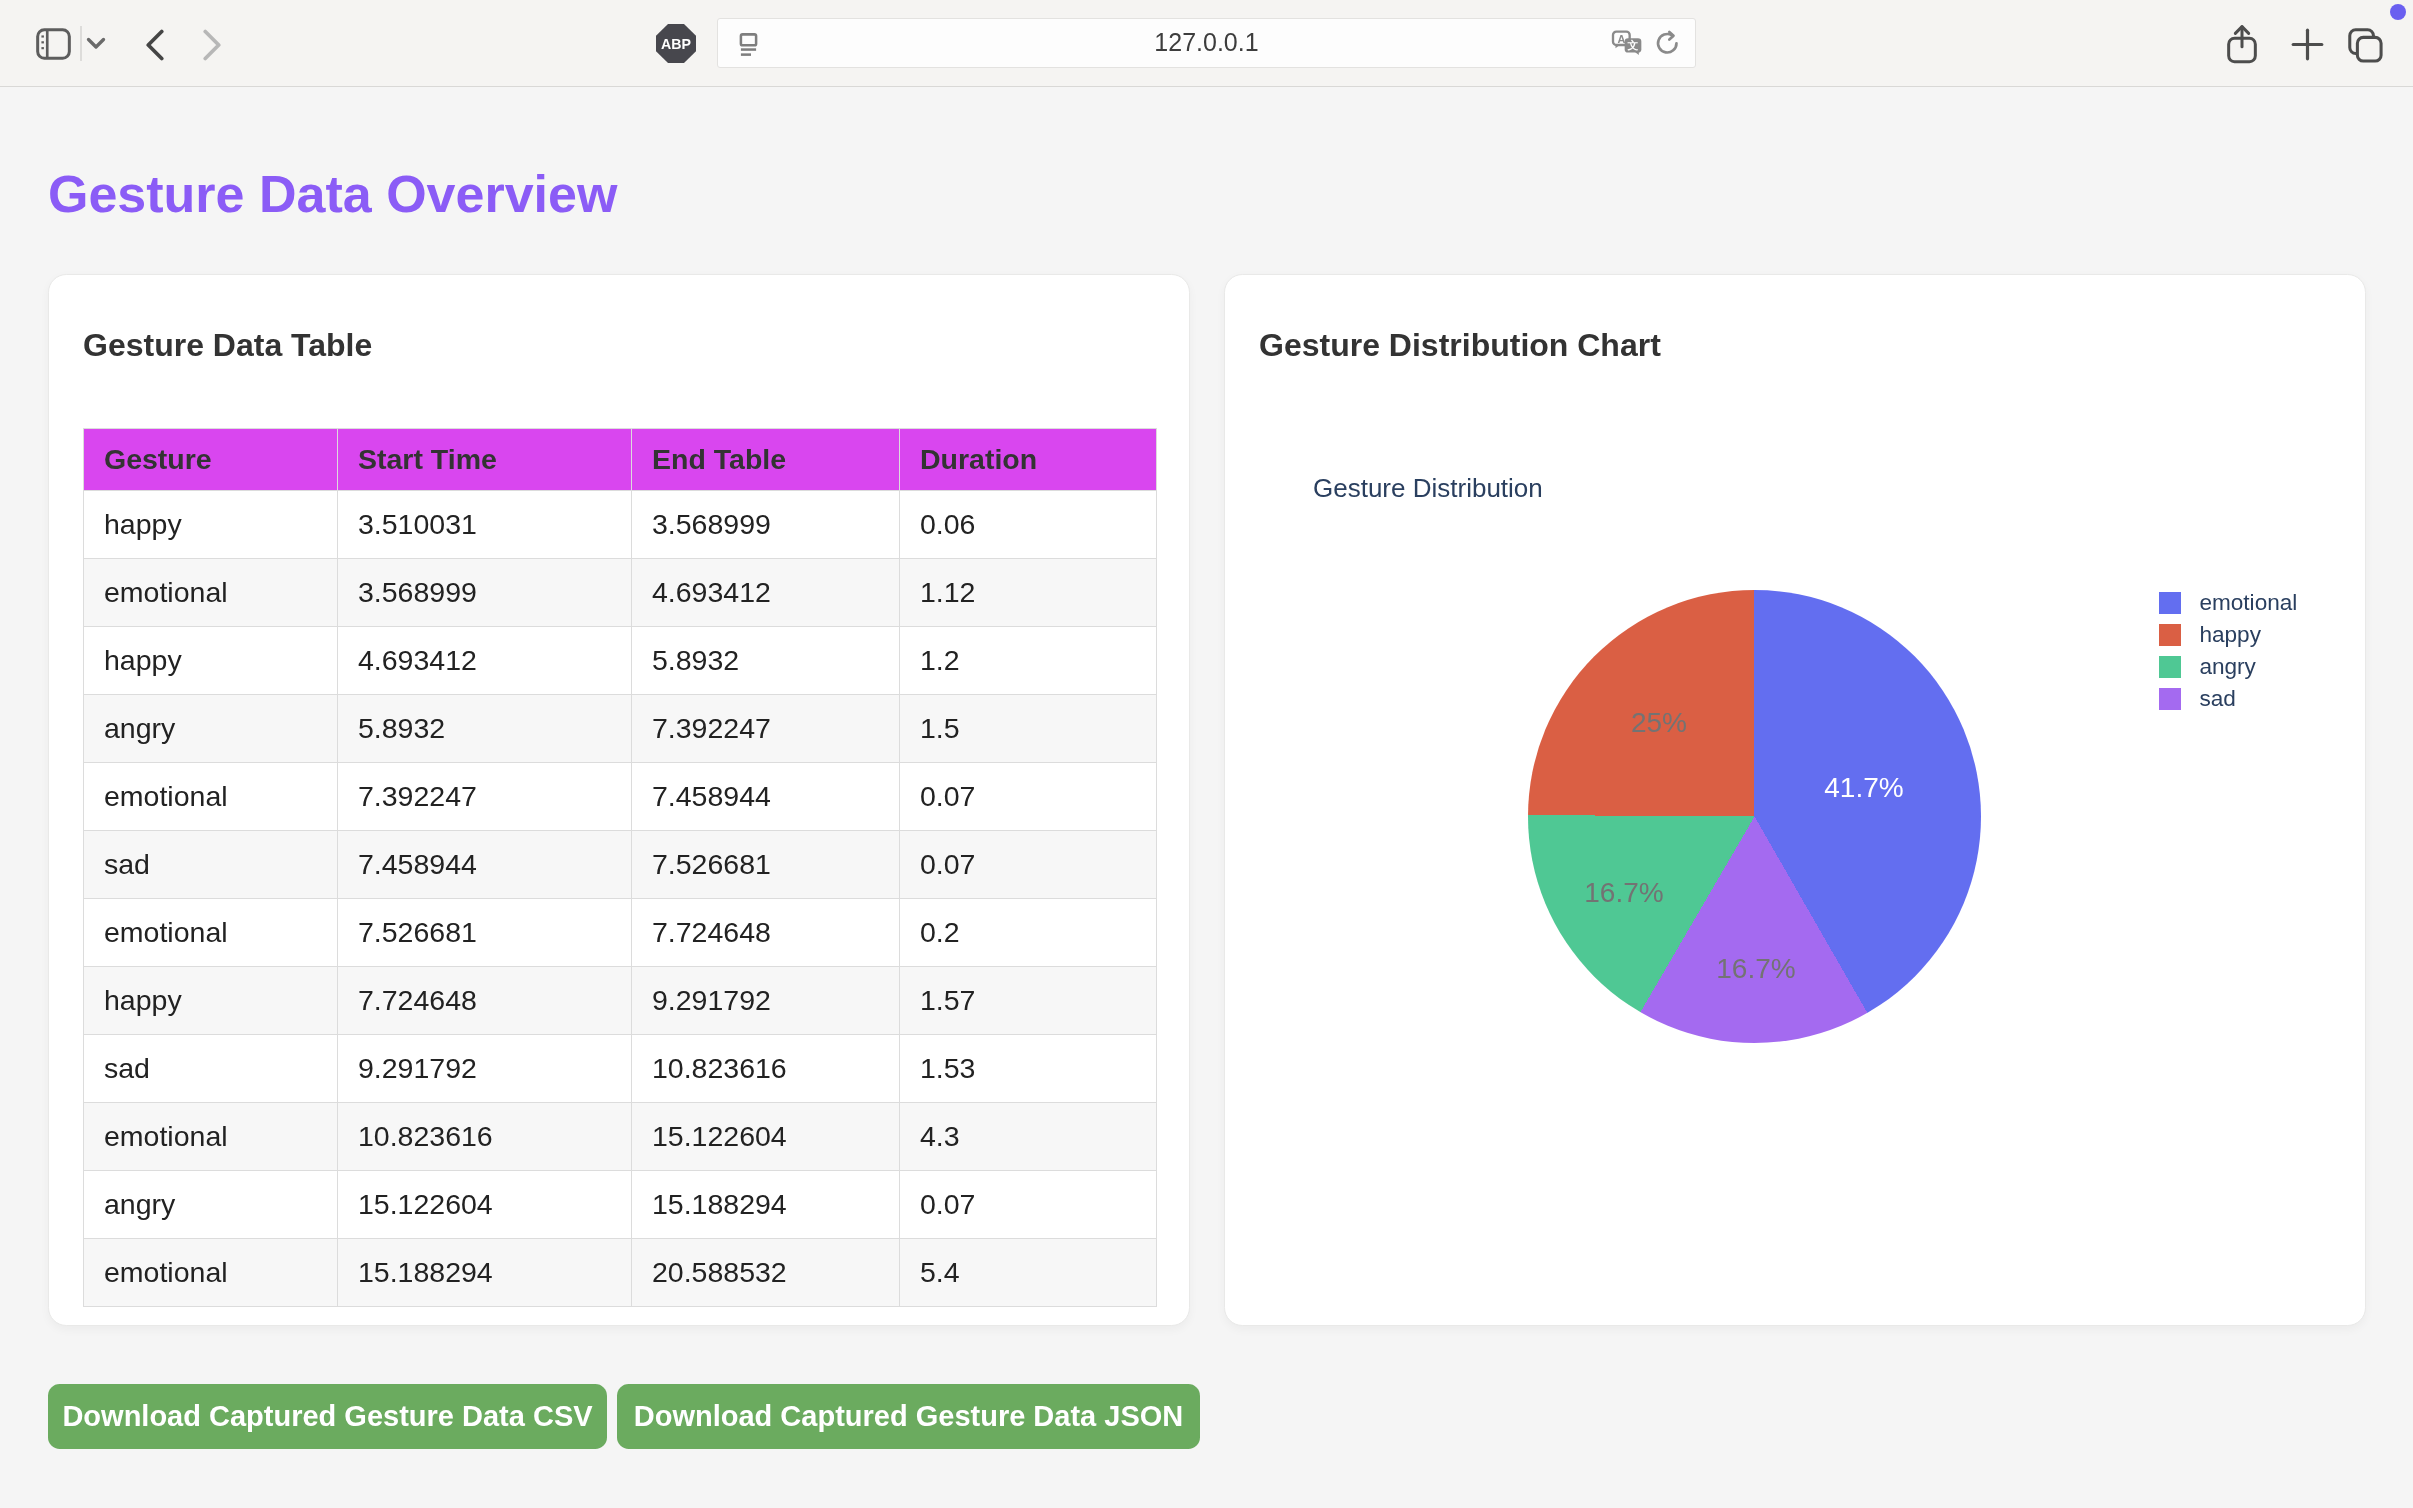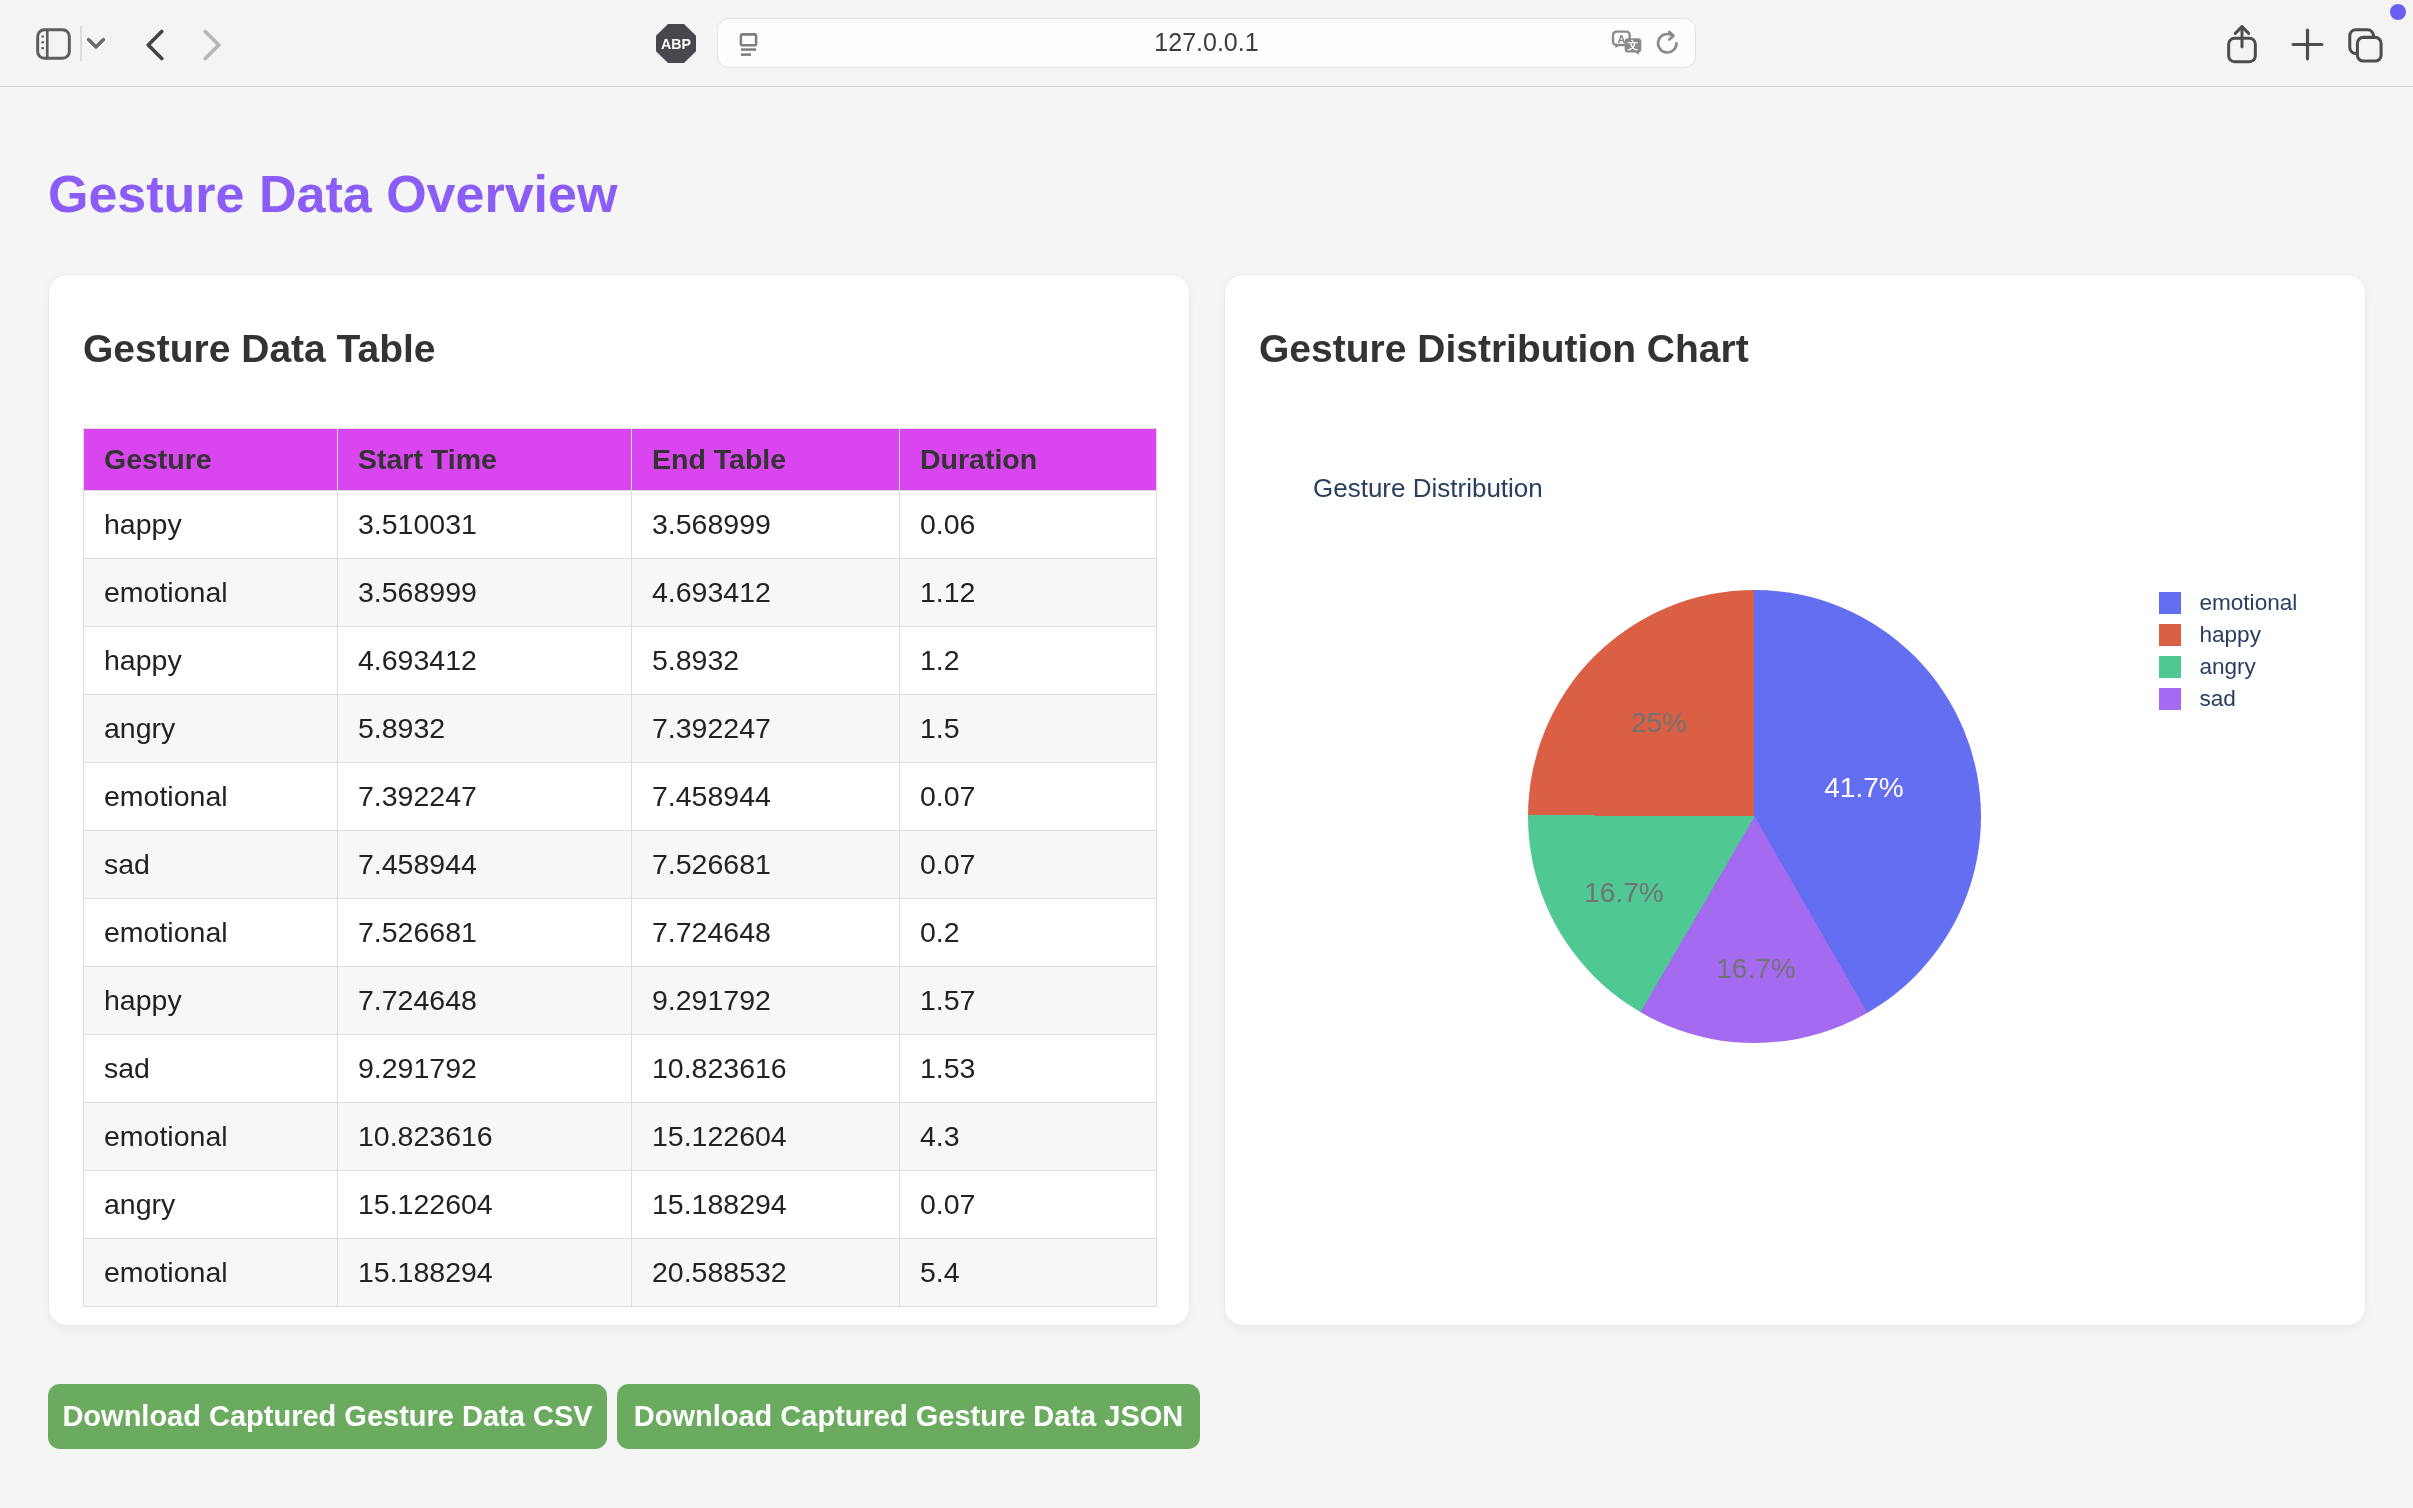--- a/index.html
+++ b/index.html
@@ -12,21 +12,21 @@
   #app{position:relative;width:2413px;height:1292px;}
 
   
   .toolbar{
     position:absolute;left:0;top:0;width:2413px;height:86px;
     background:#f5f4f2;border-bottom:1.7px solid #d9d8d6;
   }
   .tb-icon{position:absolute;color:#4d4d4d;}
   .url-pill{
     position:absolute;left:717px;top:18.4px;width:979px;height:50px;
-    background:#fdfdfd;border:1.7px solid #e3e2e0;border-radius:12px;
+    background:#fdfdfd;border:1.7px solid #e3e2e0;border-radius:3px;
     box-sizing:border-box;
   }
   .url-text{
     position:absolute;inset:0;text-align:center;line-height:47px;
     font-size:25px;color:#3d3d3d;
   }
   .abp-badge{
     position:absolute;left:656px;top:24px;width:40px;height:39px;
     background:#47474d;color:#ffffff;font-weight:bold;font-size:14.2px;
     display:flex;align-items:center;justify-content:center;
@@ -43,21 +43,21 @@
   }
   .card{
     position:absolute;top:274px;width:1142px;height:1052px;
     background:#ffffff;border:1.7px solid #e9e9e8;border-radius:18.4px;
     box-shadow:0 3.4px 10px rgba(0,0,0,0.04);box-sizing:border-box;
   }
   .card-left{left:48px;}
   .card-right{left:1224px;}
   .card-heading{
     position:absolute;left:34px;top:52px;margin:0;
-    font-size:39px;font-weight:bold;color:#333333;
+    font-size:32px;font-weight:bold;color:#333333;
   }
 
   
   table.gesture{
     position:absolute;left:34px;top:153px;width:1074px;
     border-collapse:collapse;table-layout:fixed;
     font-size:28.5px;color:#222222;
   }
   table.gesture th,table.gesture td{
     border:1.7px solid #dcdcdc;text-align:left;padding-left:20px;

